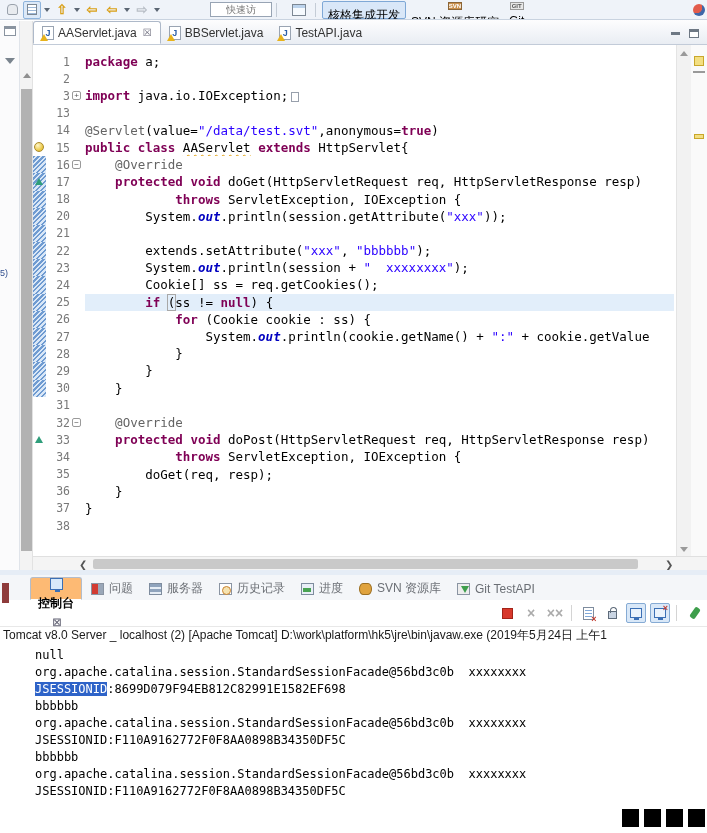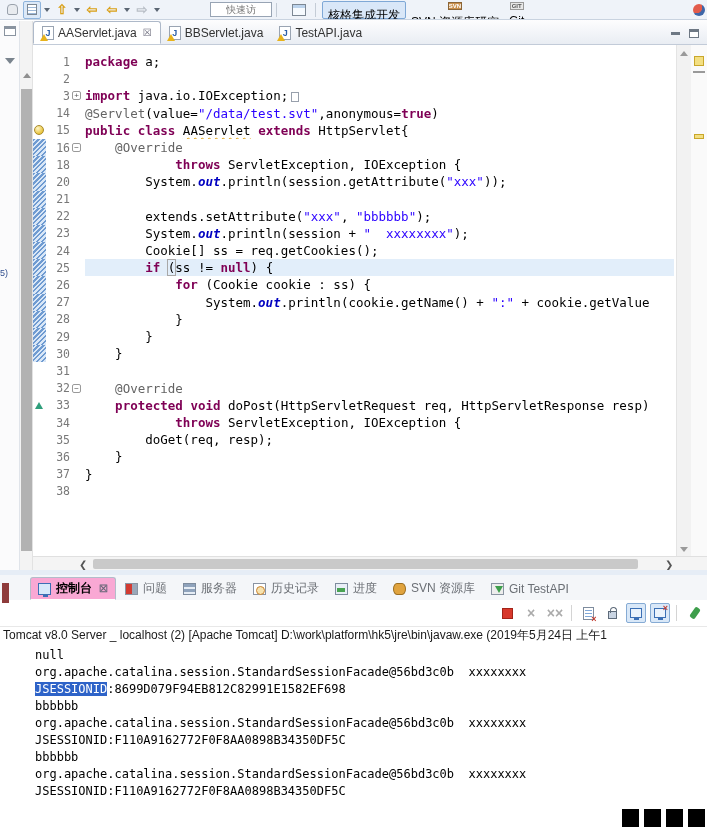--- a/index.html
+++ b/index.html
@@ -93,21 +93,21 @@
   .hscroll{position:absolute;left:33px;top:556px;width:674px;height:14px;background:#F4F4F4;border-top:1px solid #E0E0E0;}
   .hs-left{position:absolute;left:46px;top:3px;color:#555;font-size:10px;line-height:9px;}
   .hs-right{position:absolute;left:632px;top:3px;color:#555;font-size:10px;line-height:9px;}
   .hs-thumb{position:absolute;left:60px;top:2px;width:545px;height:10px;background:#C9C9C9;border-radius:2px;}
 
   
   .console-panel{position:absolute;left:0;top:570px;width:707px;height:263px;background:#fff;
                  border-top:5px solid #E6EDF6;}
   .console-tabbar{position:relative;height:25px;background:#F4F6F9;display:flex;align-items:flex-end;padding-left:30px;gap:2px;}
   .ctab{display:flex;align-items:center;gap:5px;height:23px;padding:0 7px;white-space:nowrap;color:#6B6F75;}
-  .ctab.active{background:#f9a8d4;border:1px solid #B3BCCA;border-bottom-color:#fff;border-radius:3px 3px 0 0;color:#000;font-weight:bold;}
+  .ctab.active{background:#fdba74;border:1px solid #B3BCCA;border-bottom-color:#fff;border-radius:3px 3px 0 0;color:#000;font-weight:bold;flex-direction:column;}
   .cicon{width:13px;height:12px;flex:none;position:relative;}
   .ic-console-icon{border:1px solid #3B6FB5;background:#D7E9FA;}
   .ic-console-icon::after{content:"";position:absolute;left:4px;bottom:-3px;width:5px;height:2px;background:#3B6FB5;}
   .ic-problems-icon{background:linear-gradient(90deg,#D23B32 0 6px,#9AA7B8 6px);border:1px solid #8A94A2;}
   .ic-servers-icon{background:repeating-linear-gradient(#8FA3BC 0 3px,#E6EDF5 3px 5px);border:1px solid #7E8C9E;}
   .ic-history-icon{background:#fff;border:1px solid #8A94A2;}
   .ic-history-icon::after{content:"";position:absolute;left:2px;top:2px;width:7px;height:7px;border-radius:50%;border:1px solid #C9822F;background:#F6E3B0;}
   .ic-progress-icon{background:#E9EFF7;border:1px solid #7E8C9E;}
   .ic-progress-icon::after{content:"";position:absolute;left:1px;bottom:2px;width:8px;height:4px;background:#49A353;}
   .ic-svn-repo-icon{background:#E0A33E;border:1px solid #9C6F22;border-radius:4px/6px;}
@@ -240,39 +240,53 @@
         <div class="code-row">
           <div class="ann"></div>
           <div class="lnum">3</div>
           <div class="foldc">
             <span class="foldm">+</span>
           </div>
           <div class="codec"><span class="seg-k">import</span><span class="seg-p"> java.io.IOException;</span><span class="seg-box"></span></div>
         </div>
         <div class="code-row">
           <div class="ann"></div>
+          <div class="lnum">13</div>
+          <div class="foldc"></div>
+          <div class="codec"></div>
+        </div>
+        <div class="code-row">
+          <div class="ann"></div>
           <div class="lnum">14</div>
           <div class="foldc"></div>
           <div class="codec"><span class="seg-a">@Servlet</span><span class="seg-p">(value=</span><span class="seg-s">"/data/test.svt"</span><span class="seg-p">,anonymous=</span><span class="seg-k">true</span><span class="seg-p">)</span></div>
         </div>
         <div class="code-row">
           <div class="ann">
             <span class="bulb"></span>
           </div>
           <div class="lnum">15</div>
           <div class="foldc"></div>
           <div class="codec"><span class="seg-k">public</span><span class="seg-p"> </span><span class="seg-k">class</span><span class="seg-p"> </span><span class="seg-w">AAServlet</span><span class="seg-p"> </span><span class="seg-k">extends</span><span class="seg-p"> HttpServlet{</span></div>
         </div>
         <div class="code-row">
           <div class="ann diff"></div>
           <div class="lnum">16</div>
           <div class="foldc">
             <span class="foldm">−</span>
           </div>
           <div class="codec"><span class="seg-p">    </span><span class="seg-a">@Override</span></div>
+        </div>
+        <div class="code-row">
+          <div class="ann diff">
+            <span class="tri"></span>
+          </div>
+          <div class="lnum">17</div>
+          <div class="foldc"></div>
+          <div class="codec"><span class="seg-p">    </span><span class="seg-k">protected</span><span class="seg-p"> </span><span class="seg-k">void</span><span class="seg-p"> doGet(HttpServletRequest req, HttpServletResponse resp)</span></div>
         </div>
         <div class="code-row">
           <div class="ann diff"></div>
           <div class="lnum">18</div>
           <div class="foldc"></div>
           <div class="codec"><span class="seg-p">            </span><span class="seg-k">throws</span><span class="seg-p"> ServletException, IOException {</span></div>
         </div>
         <div class="code-row">
           <div class="ann diff"></div>
           <div class="lnum">20</div>

